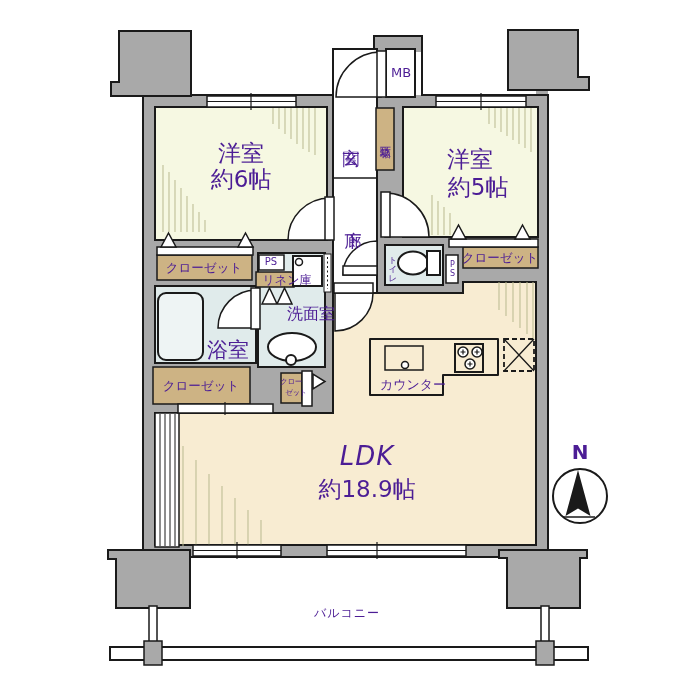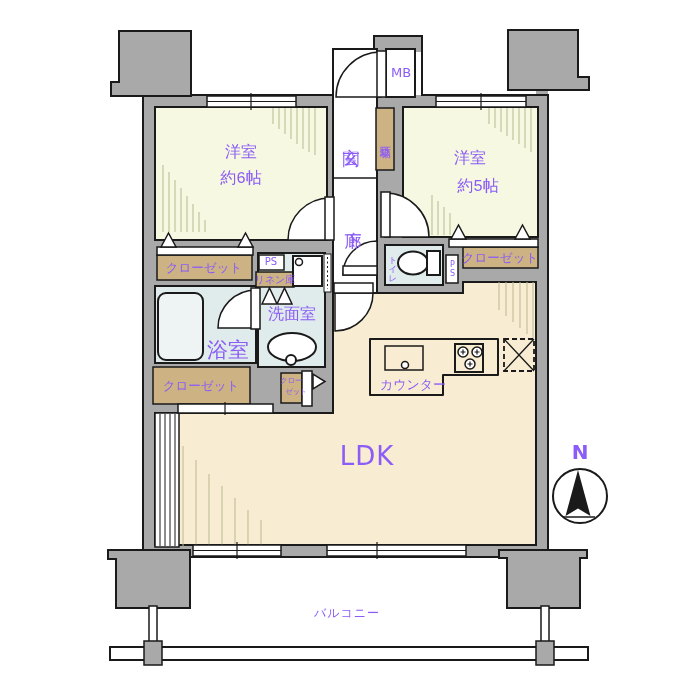--- a/index.html
+++ b/index.html
@@ -1,35 +1,35 @@
 <!DOCTYPE html>
 <html><head>
 <meta charset="utf-8">
 <style>
   html,body{margin:0;padding:0;background:#ffffff;}
   #stage{position:relative;width:700px;height:700px;background:#ffffff;overflow:hidden;
          font-family:"DejaVu Sans","Liberation Sans",sans-serif;color:#1a1a1a;}
   #plan-svg{position:absolute;left:0;top:0;}
   .lbl{position:absolute;transform:translate(-50%,-50%);white-space:nowrap;
-       color:#8b5cf6;line-height:1;}
+       color:#4c1d95;line-height:1;}
   .vert{writing-mode:vertical-rl;text-orientation:upright;}
-  .lbl-room{font-size:16px;font-family:Liberation Mono, monospace;}
-  .lbl-ldk1{font-size:26px;letter-spacing:1px;}
+  .lbl-room{font-size:23px;}
+  .lbl-ldk1{font-size:26px;letter-spacing:1px;font-style:italic;}
   .lbl-ldk2{font-size:23px;}
   .lbl-genkan,.lbl-rouka{font-size:17px;letter-spacing:3px;}
   .lbl-getabako{font-size:11px;letter-spacing:1px;}
   .lbl-toilet{font-size:8.5px;}
   .lbl-mb{font-size:13px;}
   .lbl-ps{font-size:10px;}
   .lbl-psv{font-size:8px;}
-  .lbl-linen{font-size:10px;}
+  .lbl-linen{font-size:12px;margin-left:12px;}
   .lbl-closet{font-size:12.5px;}
-  .lbl-closet-sm{font-size:7.5px;letter-spacing:-0.5px;font-family:Liberation Mono, monospace;}
+  .lbl-closet-sm{font-size:7.5px;letter-spacing:-0.5px;}
   .lbl-counter{font-size:13px;}
-  .lbl-senmen{font-size:16px;}
+  .lbl-senmen{font-size:16px;margin-left:19px;}
   .lbl-yoku{font-size:21px;}
   .lbl-balcony{font-size:12px;letter-spacing:1px;}
   .lbl-north{font-size:20px;font-weight:bold;}
 </style>
 </head>
 <body>
 
 <div id="stage">
 
 <svg id="plan-svg" width="700" height="700" viewBox="0 0 700 700">
@@ -189,20 +189,21 @@
     <path d="M578,470 L565.5,516 L578,508.5 L590.5,516 Z" fill="#1a1a1a"></path>
     <path d="M563,517 H595" stroke="#1a1a1a" stroke-width="1.5"></path>
   </g>
 </svg>
 
 <div class="lbl lbl-room" style="left:241px;top:153px">洋室</div>
 <div class="lbl lbl-room" style="left:241px;top:179px">約6帖</div>
 <div class="lbl lbl-room" style="left:470px;top:159px">洋室</div>
 <div class="lbl lbl-room" style="left:478px;top:187px">約5帖</div>
 <div class="lbl lbl-ldk1" style="left:367px;top:456px">LDK</div>
+<div class="lbl lbl-ldk2" style="left:367px;top:489px">約18.9帖</div>
 <div class="lbl vert lbl-genkan" style="left:351px;top:138px">玄関</div>
 <div class="lbl vert lbl-rouka" style="left:353px;top:221px">廊下</div>
 <div class="lbl vert lbl-getabako" style="left:385px;top:139px">下駄箱</div>
 <div class="lbl lbl-mb" style="left:401px;top:72px">MB</div>
 <div class="lbl lbl-ps" style="left:271px;top:262px">PS</div>
 <div class="lbl vert lbl-psv" style="left:452px;top:269px">PS</div>
 <div class="lbl lbl-linen" style="left:275px;top:280px">リネン庫</div>
 <div class="lbl lbl-senmen" style="left:292px;top:314px">洗面室</div>
 <div class="lbl lbl-yoku" style="left:228px;top:350px">浴室</div>
 <div class="lbl vert lbl-toilet" style="left:393px;top:264px">トイレ</div>

